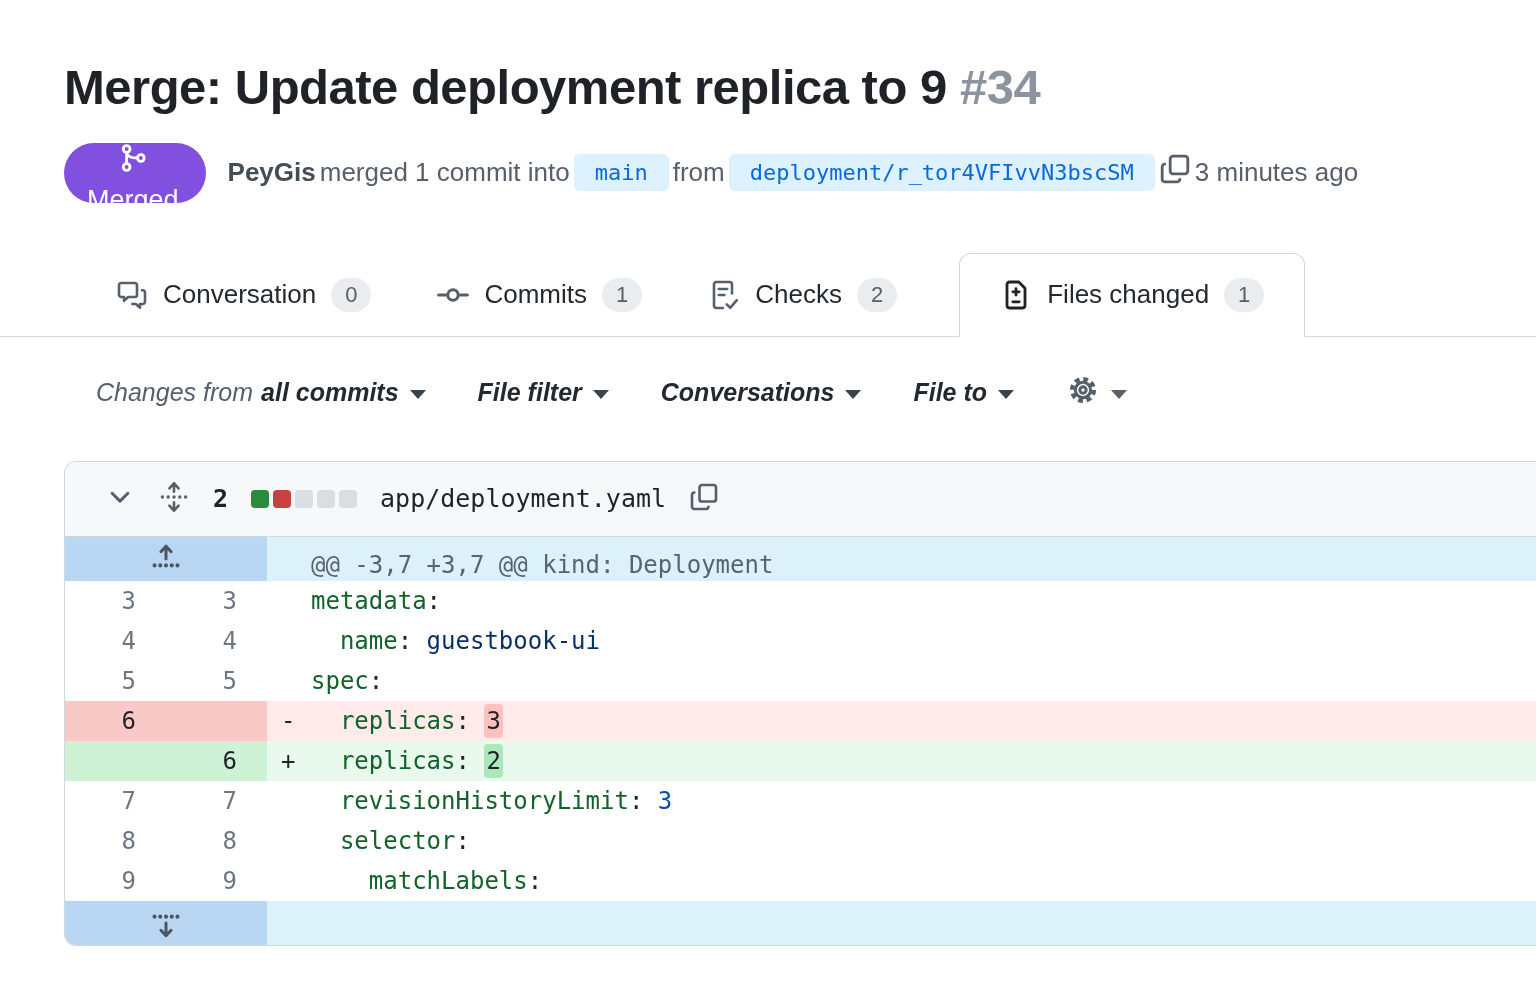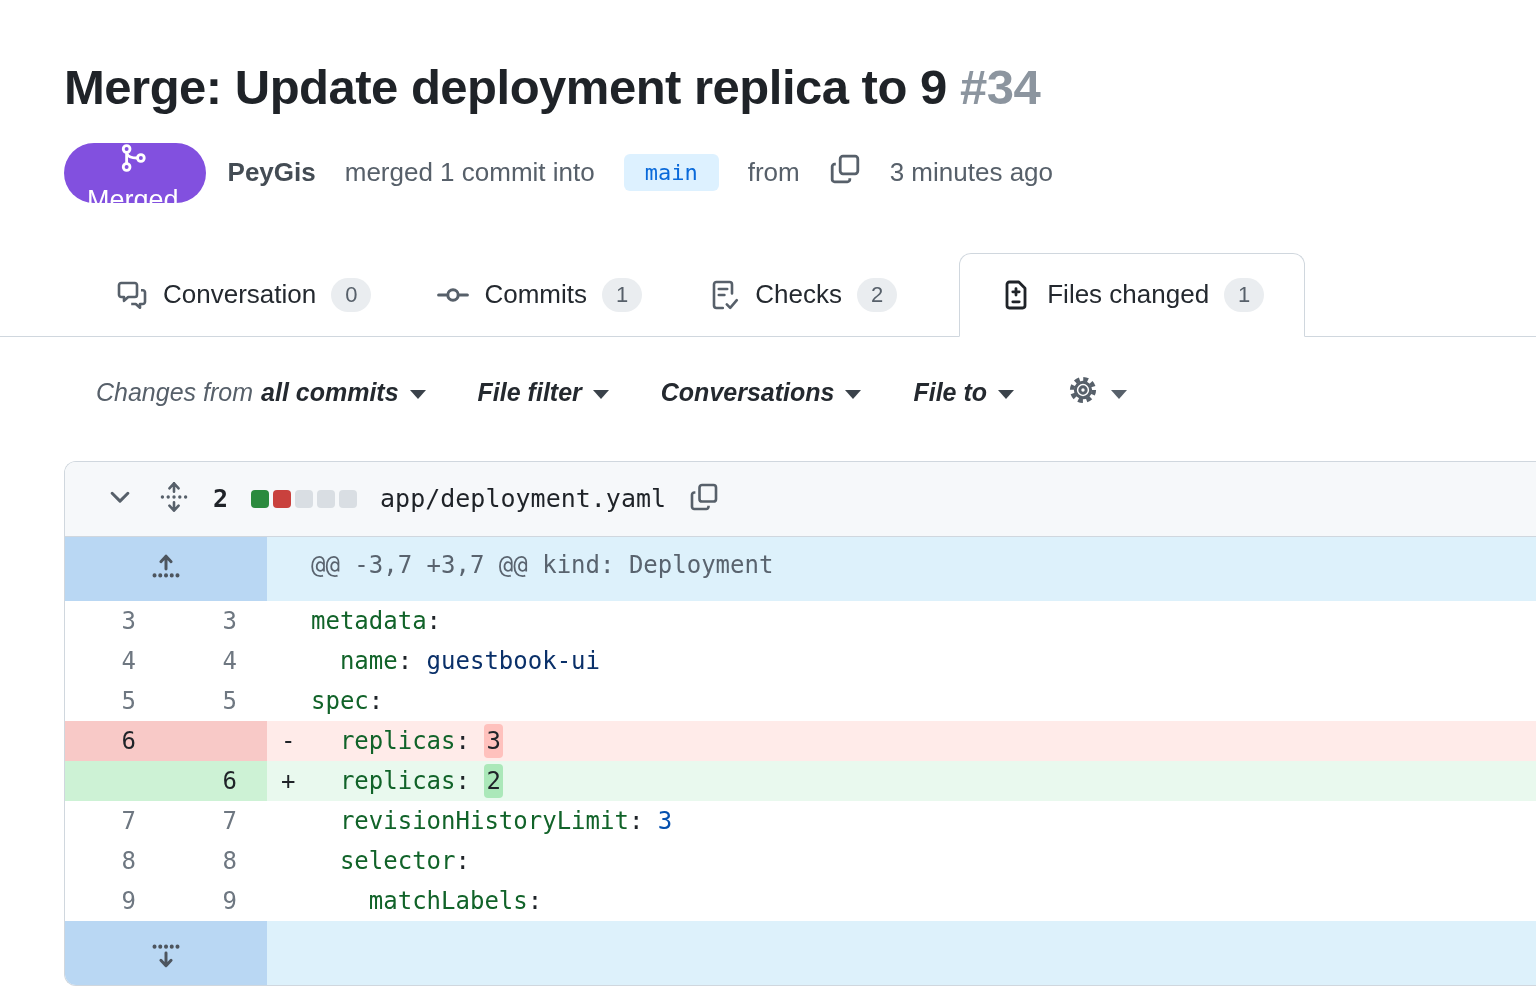--- a/index.html
+++ b/index.html
@@ -8,21 +8,21 @@
     width:1536px; height:994px; background:#ffffff; overflow:hidden;
     font-family:"Liberation Sans", sans-serif; color:#1f2328;
   }
   
   .pr-title { margin:58px 0 0 64px; font-size:49px; font-weight:600; letter-spacing:-0.5px; line-height:1.2; }
   .pr-title .pr-number { color:#8c959f; font-weight:600; }
   .byline-row { display:flex; align-items:center; margin:26px 0 0 64px; gap:22px; }
   .merged-badge { display:inline-flex; align-items:center; gap:12px; background:#8250df; color:#ffffff;
     font-size:27px; font-weight:500; padding:0 27px 0 23px; height:60px; border-radius:30px;flex-direction:column; }
   .merged-badge svg { display:block; }
-  .byline { font-size:26px; color:#57606a; display:flex; align-items:center; gap:29px;text-align:right; }
+  .byline { font-size:26px; color:#57606a; display:flex; align-items:center; gap:4px;text-align:right; }
   .byline .author { font-weight:700; color:#444c54; }
   .branch-chip { font-family:"DejaVu Sans Mono", monospace; font-size:22px; color:#0969da;
     background:#ddf1ff; padding:6px 21px; border-radius:6px; }
   .copy-btn { display:inline-flex; align-items:center; color:#57606a; cursor:pointer; }
   
   .tabs { display:flex; align-items:flex-end; margin-top:50px; padding-left:116px; border-bottom:1px solid #d0d7de; }
   .tab { display:flex; align-items:center; gap:15px; font-size:26px; color:#24292f; padding:24px 0; margin-right:66px; cursor:pointer; }
   .tab .ticon { color:#57606a; display:flex; }
   .tab-counter { background:#eaedf0; color:#57606a; border-radius:999px; font-size:22px; padding:4px 14px; min-width:40px; text-align:center; }
   .tab.active { background:#fff; border:1px solid #d0d7de; border-bottom:1px solid #fff; border-radius:12px 12px 0 0;
@@ -44,21 +44,21 @@
   .fh-btn { display:flex; align-items:center; cursor:pointer; }
   .fh-count { font-family:"DejaVu Sans Mono", monospace; font-size:25px; font-weight:700; color:#1f2328; }
   .diffstat { display:flex; gap:4px; }
   .stat-square { width:18px; height:18px; border-radius:4px; }
   .stat-addition { background:#2b8a3e; }
   .stat-deletion { background:#c9413d; }
   .stat-neutral  { background:#d9dee3; }
   .file-name { font-family:"DejaVu Sans Mono", monospace; font-size:25px; color:#1f2328; cursor:pointer; }
   
   .diff-body { font-family:"DejaVu Sans Mono", monospace; font-size:24px; }
-  .hunk-row, .expander-row { display:flex; height:64px; }
+  .hunk-row, .expander-row { display:flex; height:44px; }
   .hunk-gutter { width:202px; background:#b9d7f3; display:flex; align-items:center; justify-content:center; cursor:pointer; }
   .hunk-content { flex:1; background:#ddf1fb; color:#59636e; padding-left:44px; white-space:pre; line-height:56px; }
   .drow { display:flex; height:40px; line-height:40px; }
   .dnum { width:101px; text-align:right; padding-right:30px; color:#6e7781; cursor:pointer; }
   .dsign { width:44px; padding-left:14px; color:#1f2328; }
   .dcontent { flex:1; white-space:pre; color:#1f2328; }
   .drow.context { background:#fff; }
   .drow.del .dnum { background:#f8c9c7; color:#1f2328; }
   .drow.del .dsign, .drow.del .dcontent { background:#ffebe9; }
   .drow.add .dnum { background:#cdf2d5; color:#1f2328; }
@@ -88,20 +88,21 @@
         <path d="M4.6 5.1 V10.9 M4.8 5.6 C5.2 7.3 7 8 10.3 8" stroke-linecap="round"></path>
       </svg>
     </span>
     <span>Merged</span>
   </span>
   <span class="byline">
     <span class="author">PeyGis</span>
     <span>merged 1 commit into</span>
     <span class="branch-chip">main</span>
     <span>from</span>
+    <span class="branch-chip">deployment/r_tor4VFIvvN3bscSM</span>
     <span class="copy-btn">
       <span>
         <svg width="32" height="32" viewBox="0 0 16 16" fill="none" stroke="currentColor" stroke-width="1.4">
           <rect x="5.6" y="1.6" width="8.8" height="8.8" rx="1.4"></rect>
           <path d="M3.4 5.6 H2.8 A1.2 1.2 0 0 0 1.6 6.8 V13.2 A1.2 1.2 0 0 0 2.8 14.4 H9.2 A1.2 1.2 0 0 0 10.4 13.2 V12.6"></path>
         </svg>
       </span>
     </span>
     <span>3 minutes ago</span>
   </span>

